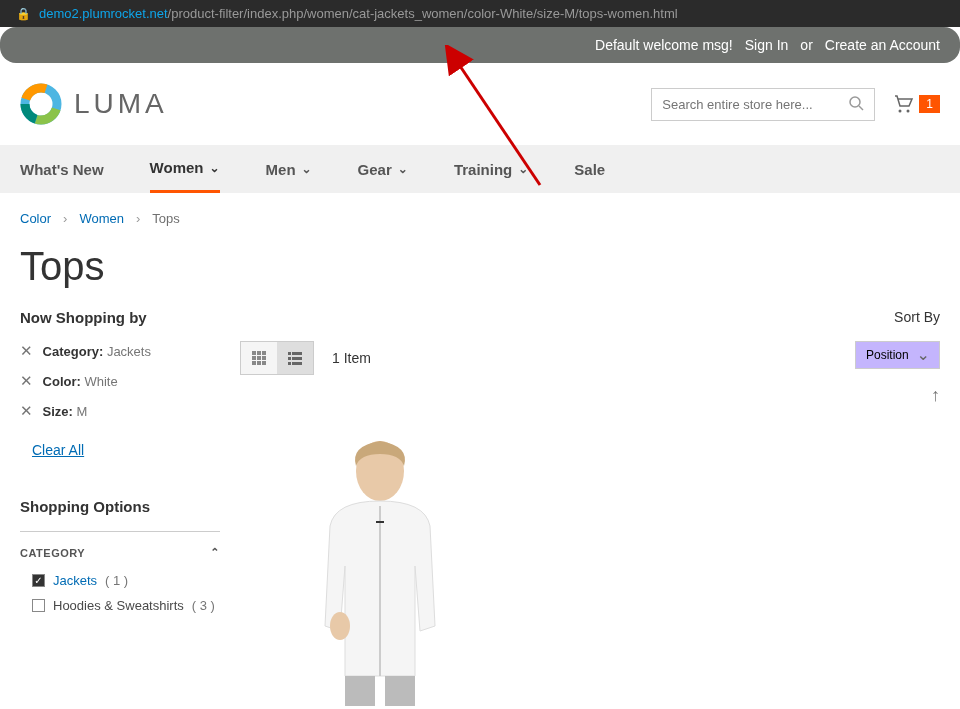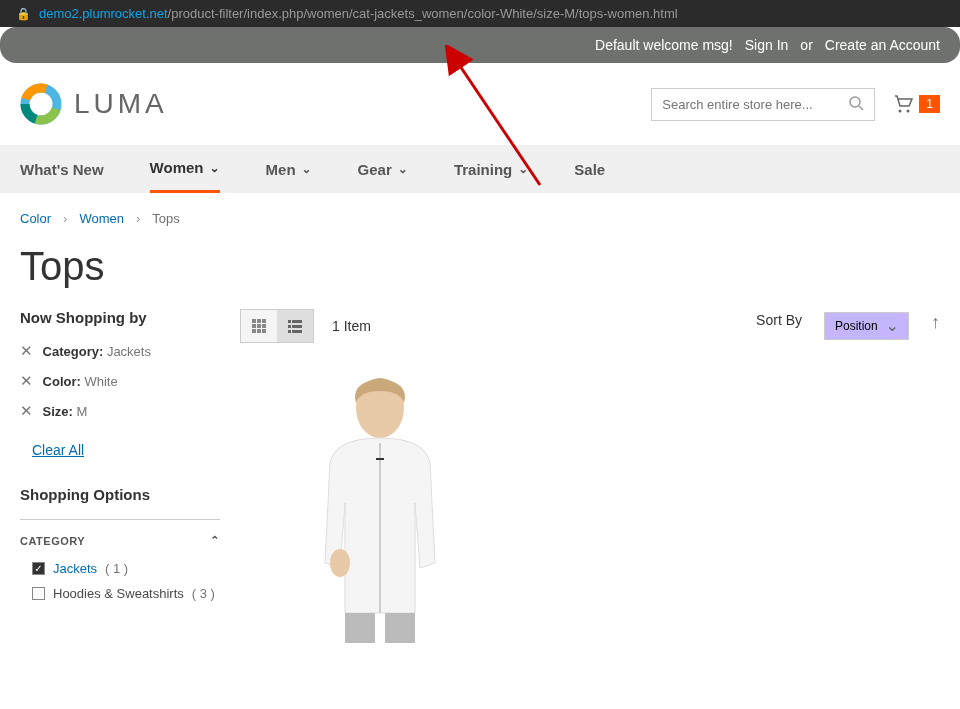--- a/index.html
+++ b/index.html
@@ -34,38 +34,38 @@
 .page-title { font-size: 40px; font-weight: 300; padding: 0 20px 20px; color: #333; }
 
 .content { display: flex; padding: 0 20px; gap: 20px; }
 .sidebar { width: 200px; }
 .sidebar h3 { font-size: 15px; font-weight: 600; margin-bottom: 16px; }
 .filter-item { display: flex; align-items: center; gap: 10px; margin-bottom: 12px; font-size: 13px; }
 .filter-item .remove { color: #757575; cursor: pointer; font-size: 15px; }
 .filter-item .label { font-weight: 700; }
 .filter-item .value { color: #757575; }
 .clear-all { color: #006bb4; display: inline-block; margin: 10px 0 28px 12px; font-size: 14px; }
-.shopping-options { font-size: 15px; font-weight: 600; margin-bottom: 16px; }
+.shopping-options { font-size: 15px; font-weight: 600; margin-bottom: 16px; margin-top: 12px; }
 .category-header { display: flex; justify-content: space-between; align-items: center; border-top: 1px solid #ccc; padding: 14px 0; font-size: 11px; font-weight: 600; letter-spacing: 0.5px; color: #555; }
 .category-list { list-style: none; }
 .category-list li { display: flex; align-items: center; gap: 8px; margin-bottom: 10px; font-size: 13px; padding-left: 12px; }
 .category-list .checkbox { width: 13px; height: 13px; border: 1px solid #888; display: inline-flex; align-items: center; justify-content: center; font-size: 10px; }
 .category-list .checkbox.checked { background: #333; color: #fff; }
 .category-list .name { color: #006bb4; }
 .category-list .name.unchecked { color: #494949; }
 .category-list .count { color: #757575; }
 
 .main { flex: 1; }
 .toolbar { display: flex; justify-content: space-between; align-items: center; margin-bottom: 20px; }
 .toolbar-left { display: flex; align-items: center; gap: 18px; }
 .view-modes { display: flex; border: 1px solid #ccc; }
 .view-mode { width: 36px; height: 32px; display: flex; align-items: center; justify-content: center; background: #f5f5f5; cursor: pointer; }
 .view-mode.active { background: #dedede; }
 .item-count { font-size: 14px; color: #333; }
-.toolbar-right { display: flex; align-items: flex-start; gap: 22px; }
+.toolbar-right { display: flex; align-items: flex-end; gap: 16px; flex-direction: column; }
 .sort-label { font-size: 14px; }
 .sort-select { border: 1px solid #ccc; padding: 6px 30px 6px 10px; font-size: 12px; background: #c4b5fd; appearance: none; position: relative; }
 .sort-wrapper { position: relative; }
 .sort-wrapper::after { content: "⌄"; position: absolute; right: 10px; top: 4px; font-size: 16px; color: #666; pointer-events: none; }
 .sort-arrow { color: #757575; font-size: 18px; cursor: pointer; }
 
 .product-area { display: flex; justify-content: flex-start; padding-left: 40px; }
 .product-placeholder { width: 200px; height: 280px; display: flex; flex-direction: column; align-items: center; }
 
 .arrow-annotation { position: absolute; left: 440px; top: 45px; pointer-events: none; }

